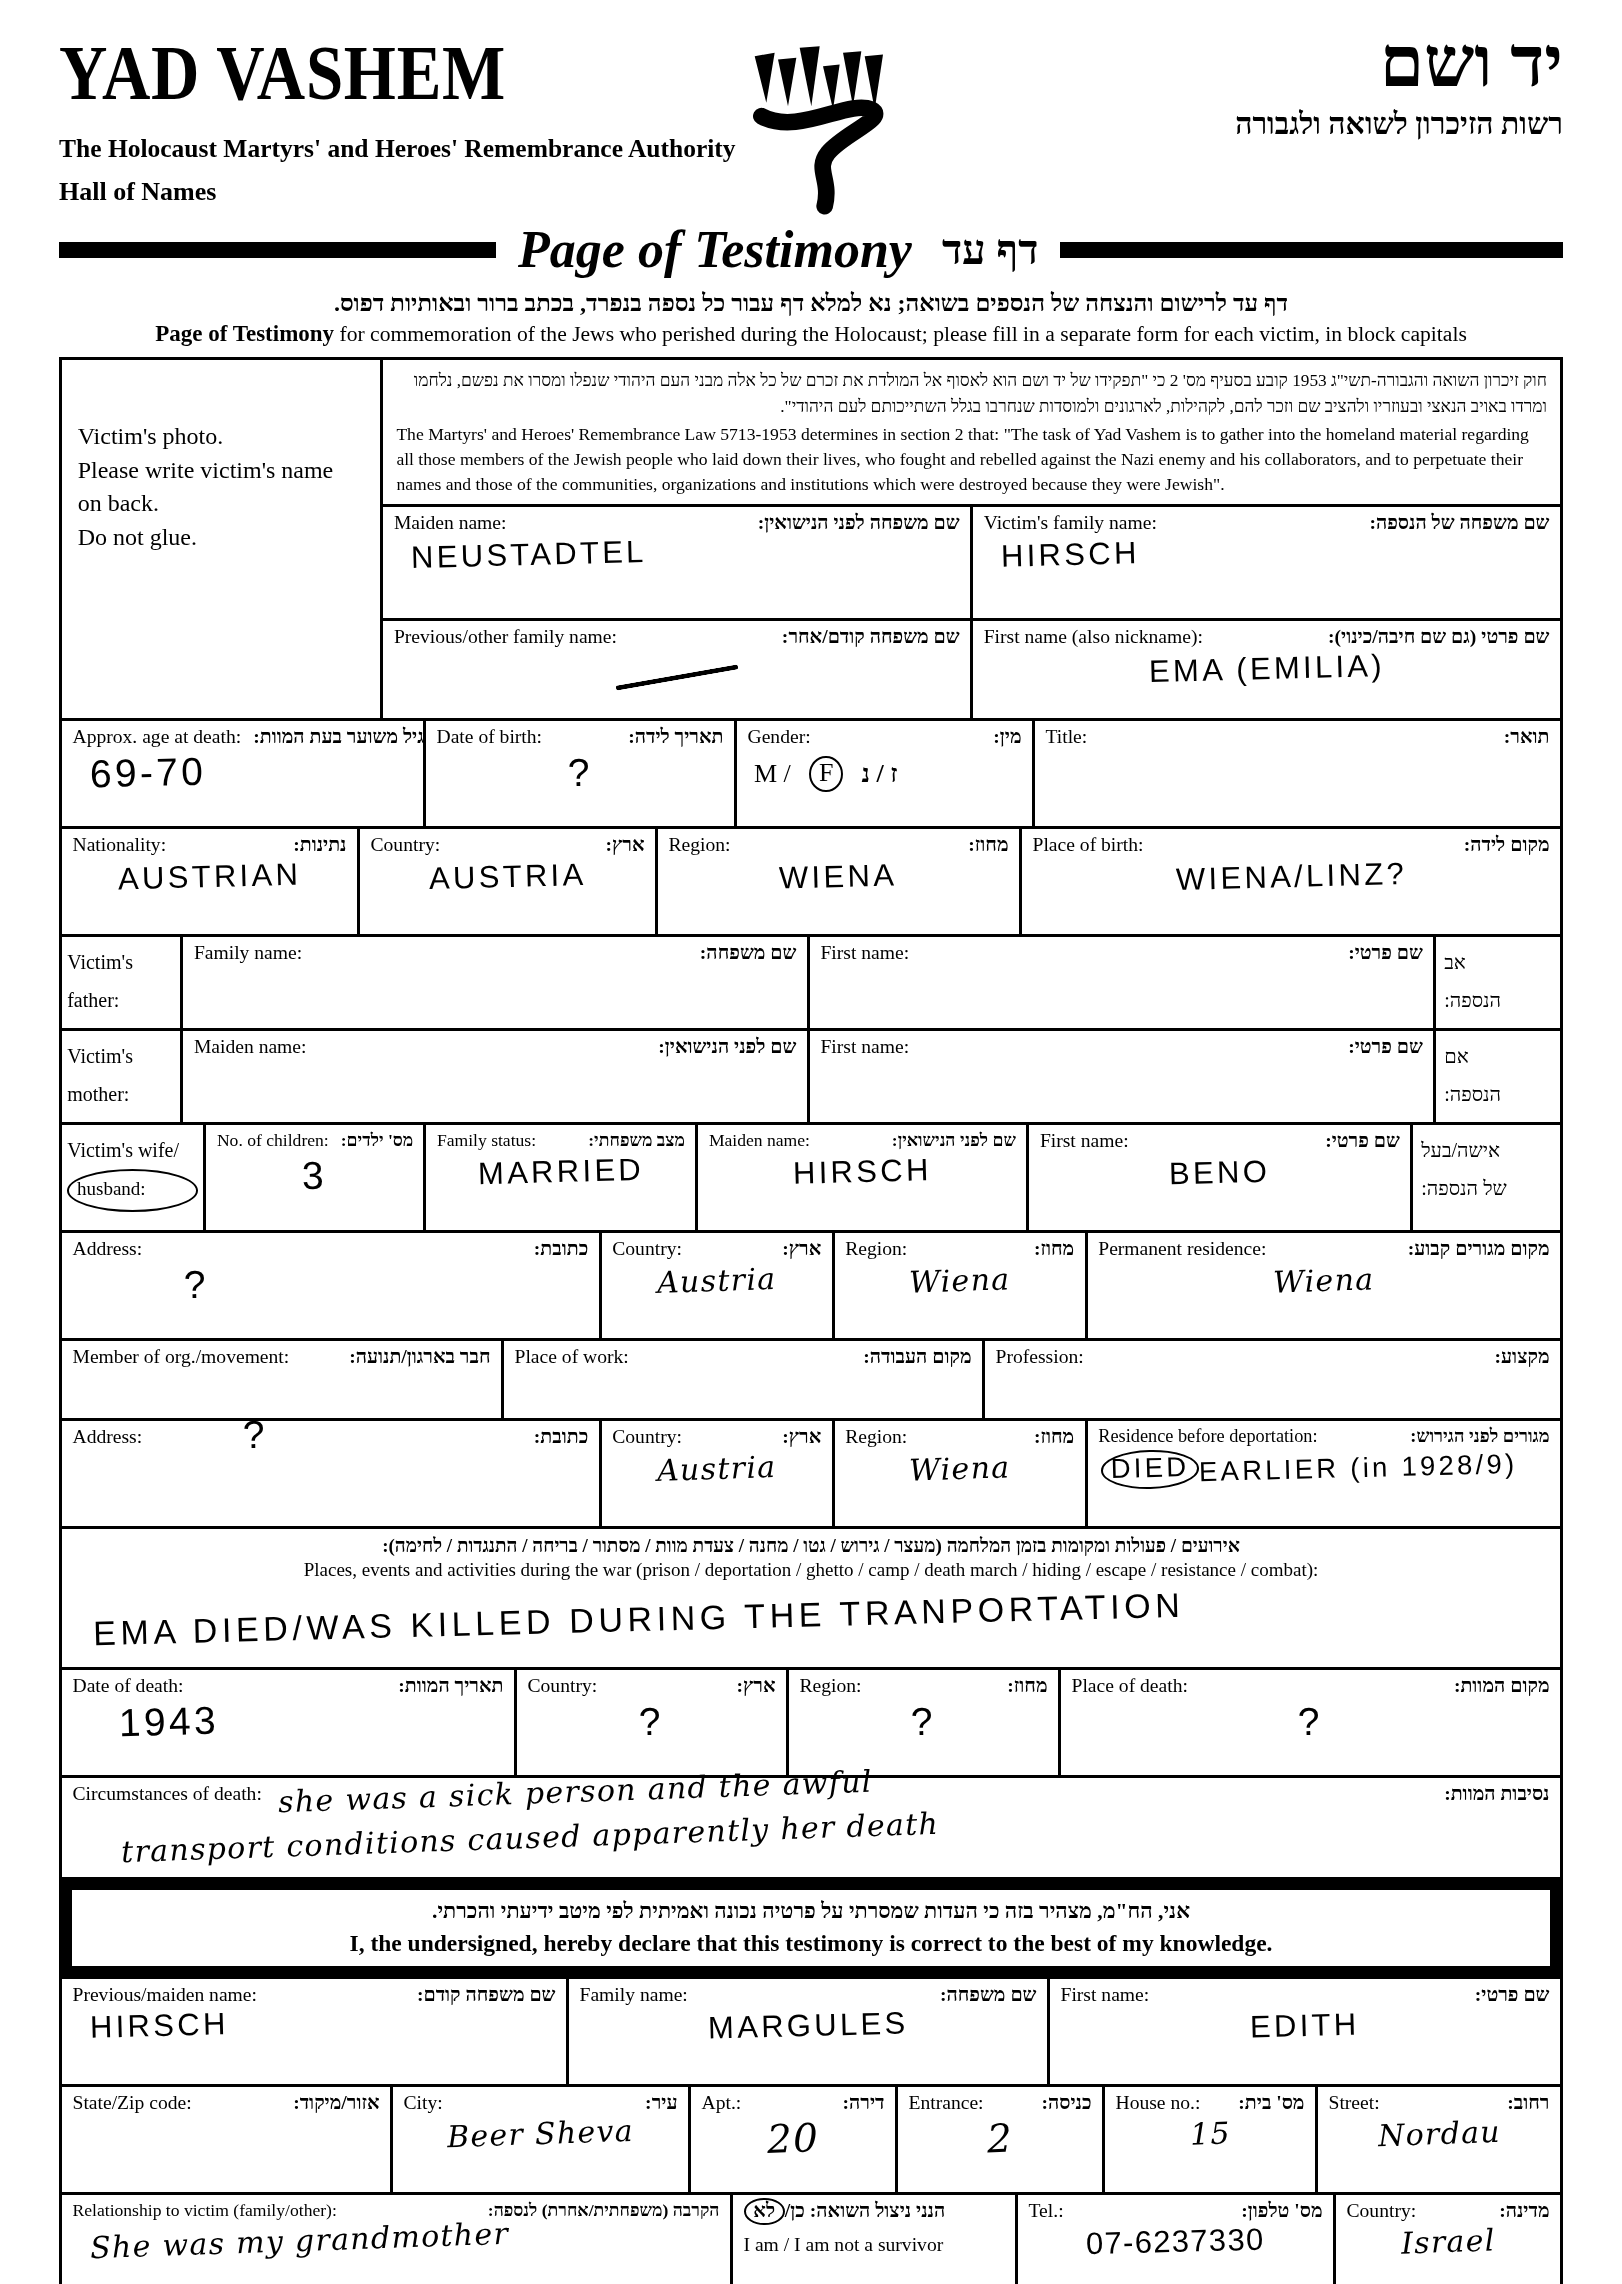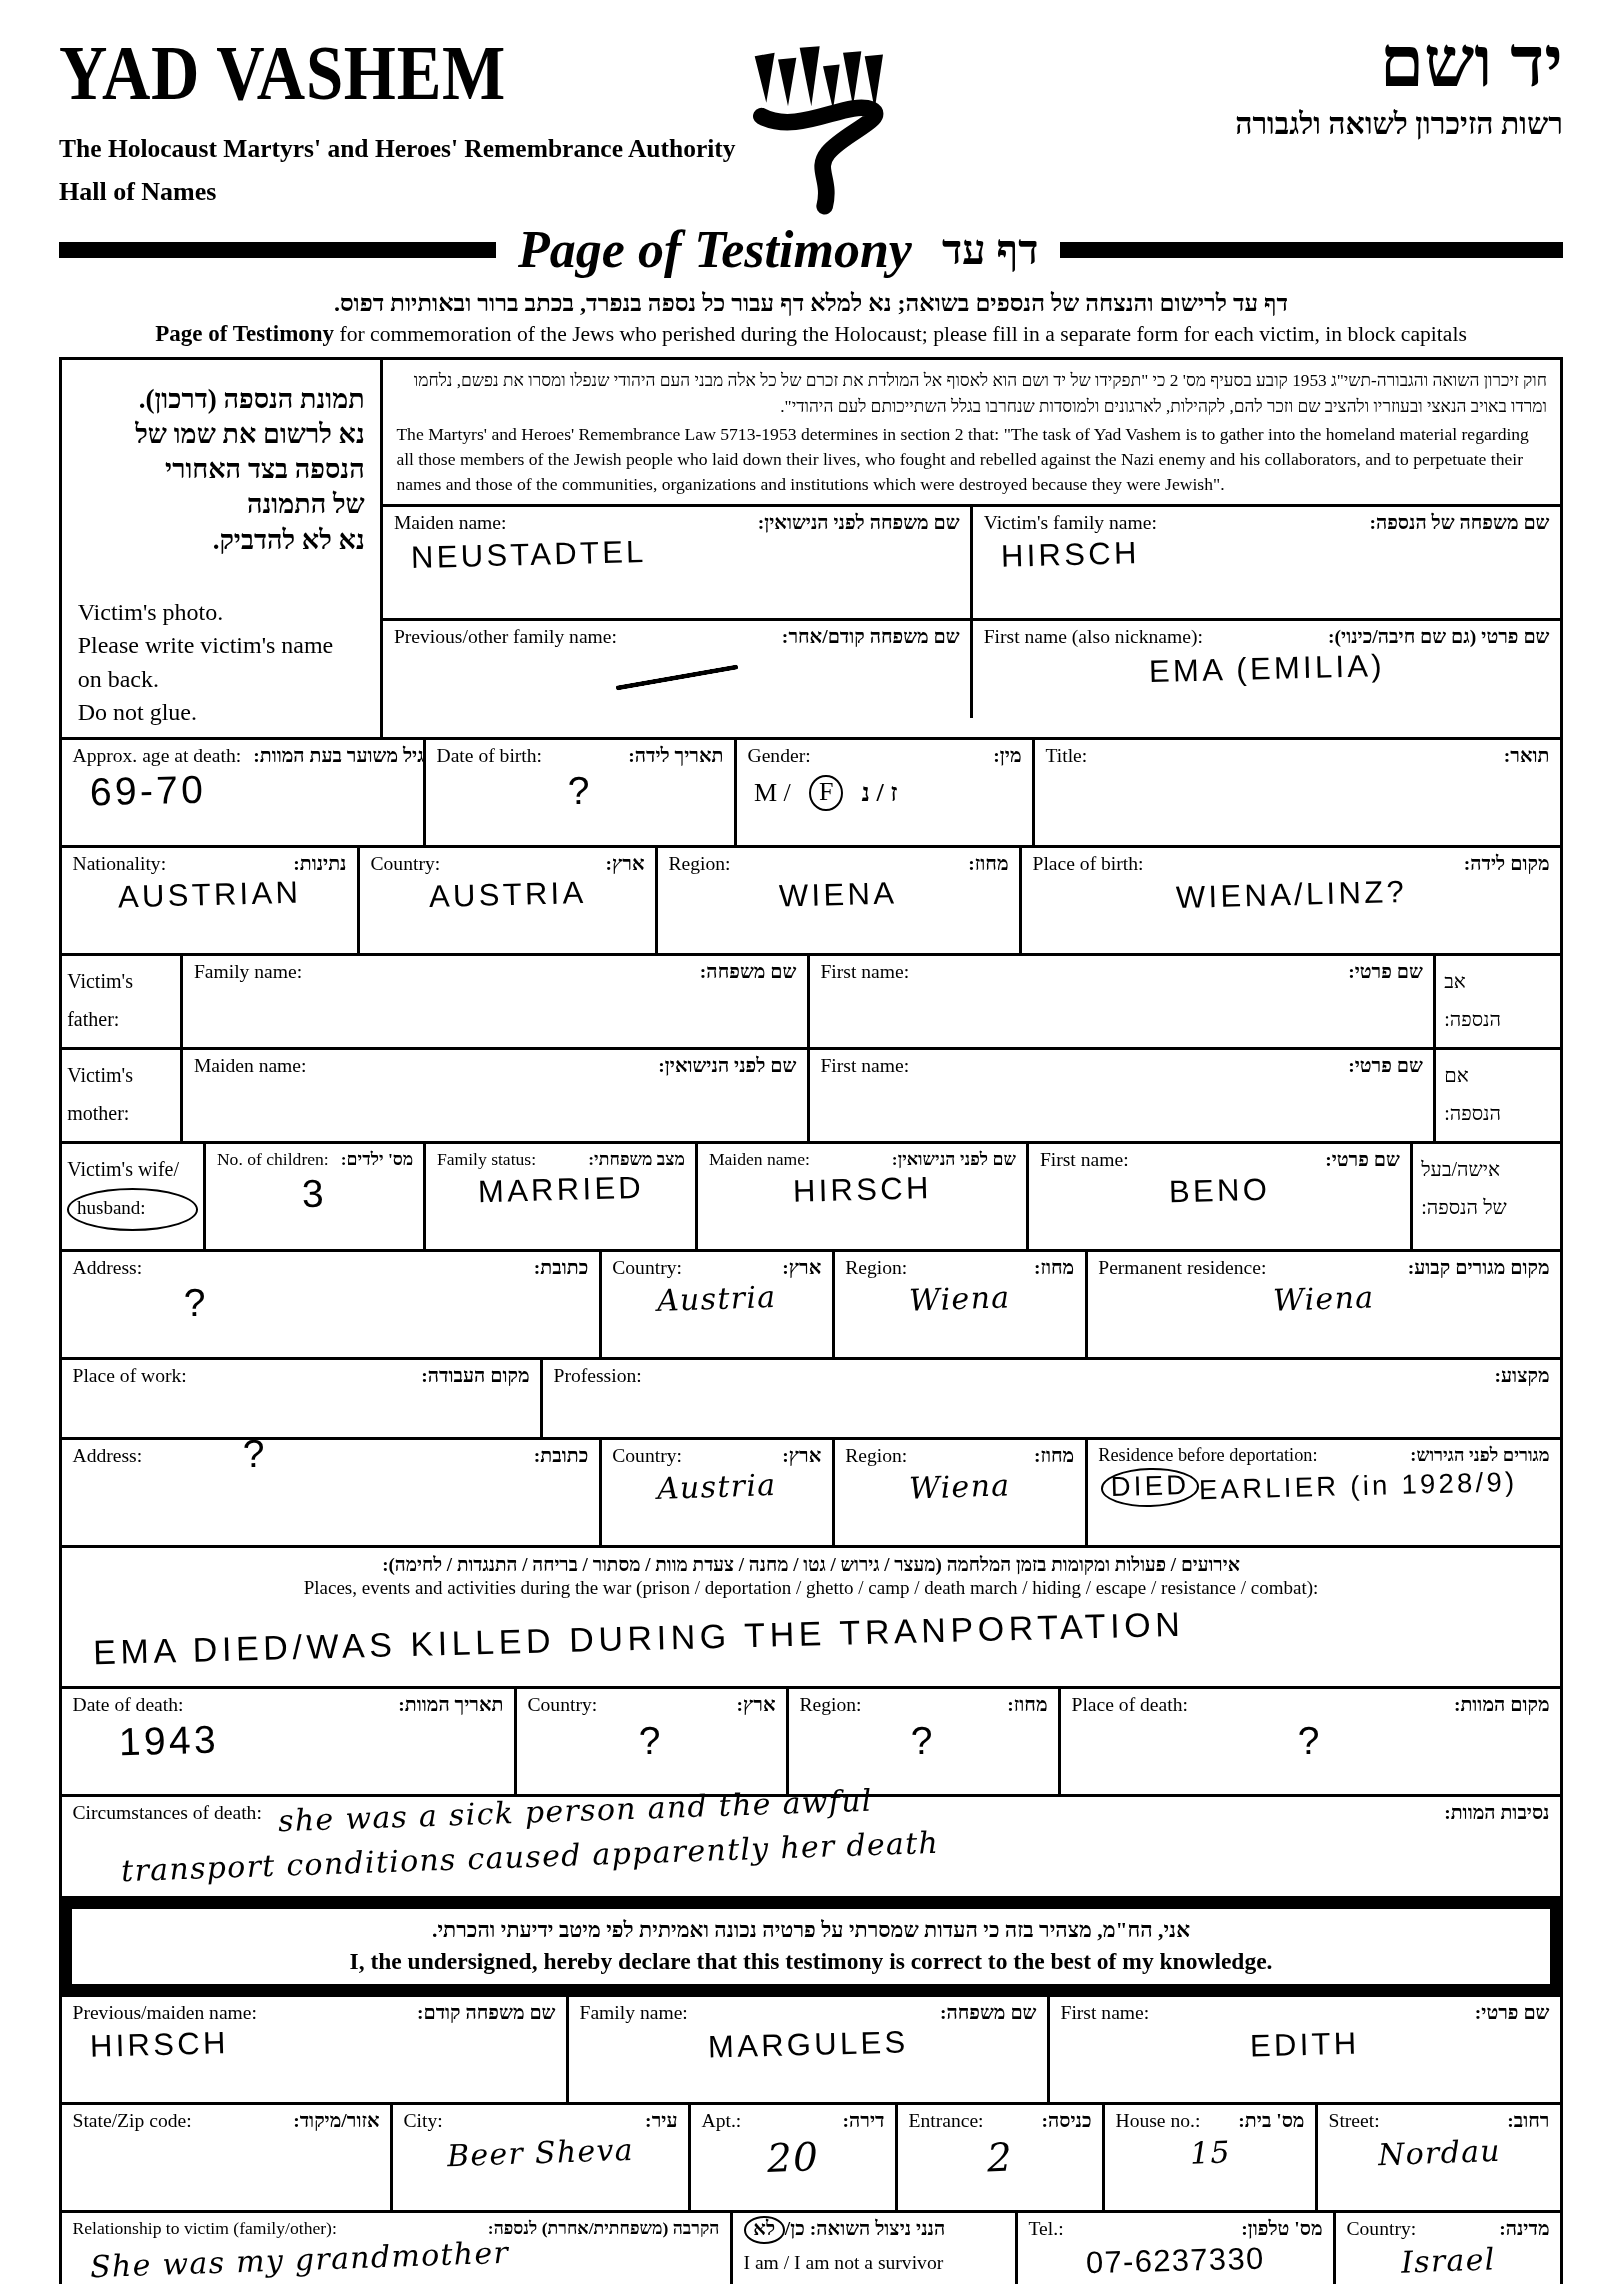--- a/index.html
+++ b/index.html
@@ -115,27 +115,20 @@
     <div class="intro-he">דף עד לרישום והנצחה של הנספים בשואה; נא למלא דף עבור כל נספה בנפרד, בכתב ברור ובאותיות דפוס.</div>
     <div class="intro-en">
       <b>Page of Testimony</b><span> for commemoration of the Jews who perished during the Holocaust; please fill in a separate form for each victim, in block capitals</span>
     </div>
   </div>
 
   <div class="formbox">
 
     <div class="topsec">
       <div class="photo">
-        <div class="photo-he">
-          <span>תמונת הנספה (דרכון).</span>
-          <span>נא לרשום את שמו של</span>
-          <span>הנספה בצד האחורי</span>
-          <span>של התמונה</span>
-          <span>נא לא להדביק.</span>
-        </div>
         <div class="photo-en">
           <span>Victim's photo.</span>
           <span>Please write victim's name</span>
           <span>on back.</span>
           <span>Do not glue.</span>
         </div>
       </div>
       <div class="topright">
         <div class="legal">
           <div class="legal-he">חוק זיכרון השואה והגבורה-תשי"ג 1953 קובע בסעיף מס' 2 כי "תפקידו של יד ושם הוא לאסוף אל המולדת את זכרם של כל אלה מבני העם היהודי שנפלו ומסרו את נפשם, נלחמו ומרדו באויב הנאצי ובעוזריו ולהציב שם וזכר להם, לקהילות, לארגונים ולמוסדות שנחרבו בגלל השתייכותם לעם היהודי".</div>
@@ -351,20 +344,26 @@
       <div class="cell" style="flex:1.05">
         <div class="lbl">
             <span class="en">Permanent residence:</span>
             <span class="he">מקום מגורים קבוע:</span>
           </div>
         <div class="val"><span class="hw-c">Wiena</span></div>
       </div>
     </div>
 
     <div class="row h118">
+      <div class="cell" style="flex:0 0 418px">
+        <div class="lbl">
+            <span class="en">Member of org./movement:</span>
+            <span class="he">חבר בארגון/תנועה:</span>
+          </div>
+      </div>
       <div class="cell" style="flex:0 0 457px">
         <div class="lbl">
             <span class="en">Place of work:</span>
             <span class="he">מקום העבודה:</span>
           </div>
       </div>
       <div class="cell">
         <div class="lbl">
             <span class="en">Profession:</span>
             <span class="he">מקצוע:</span>

